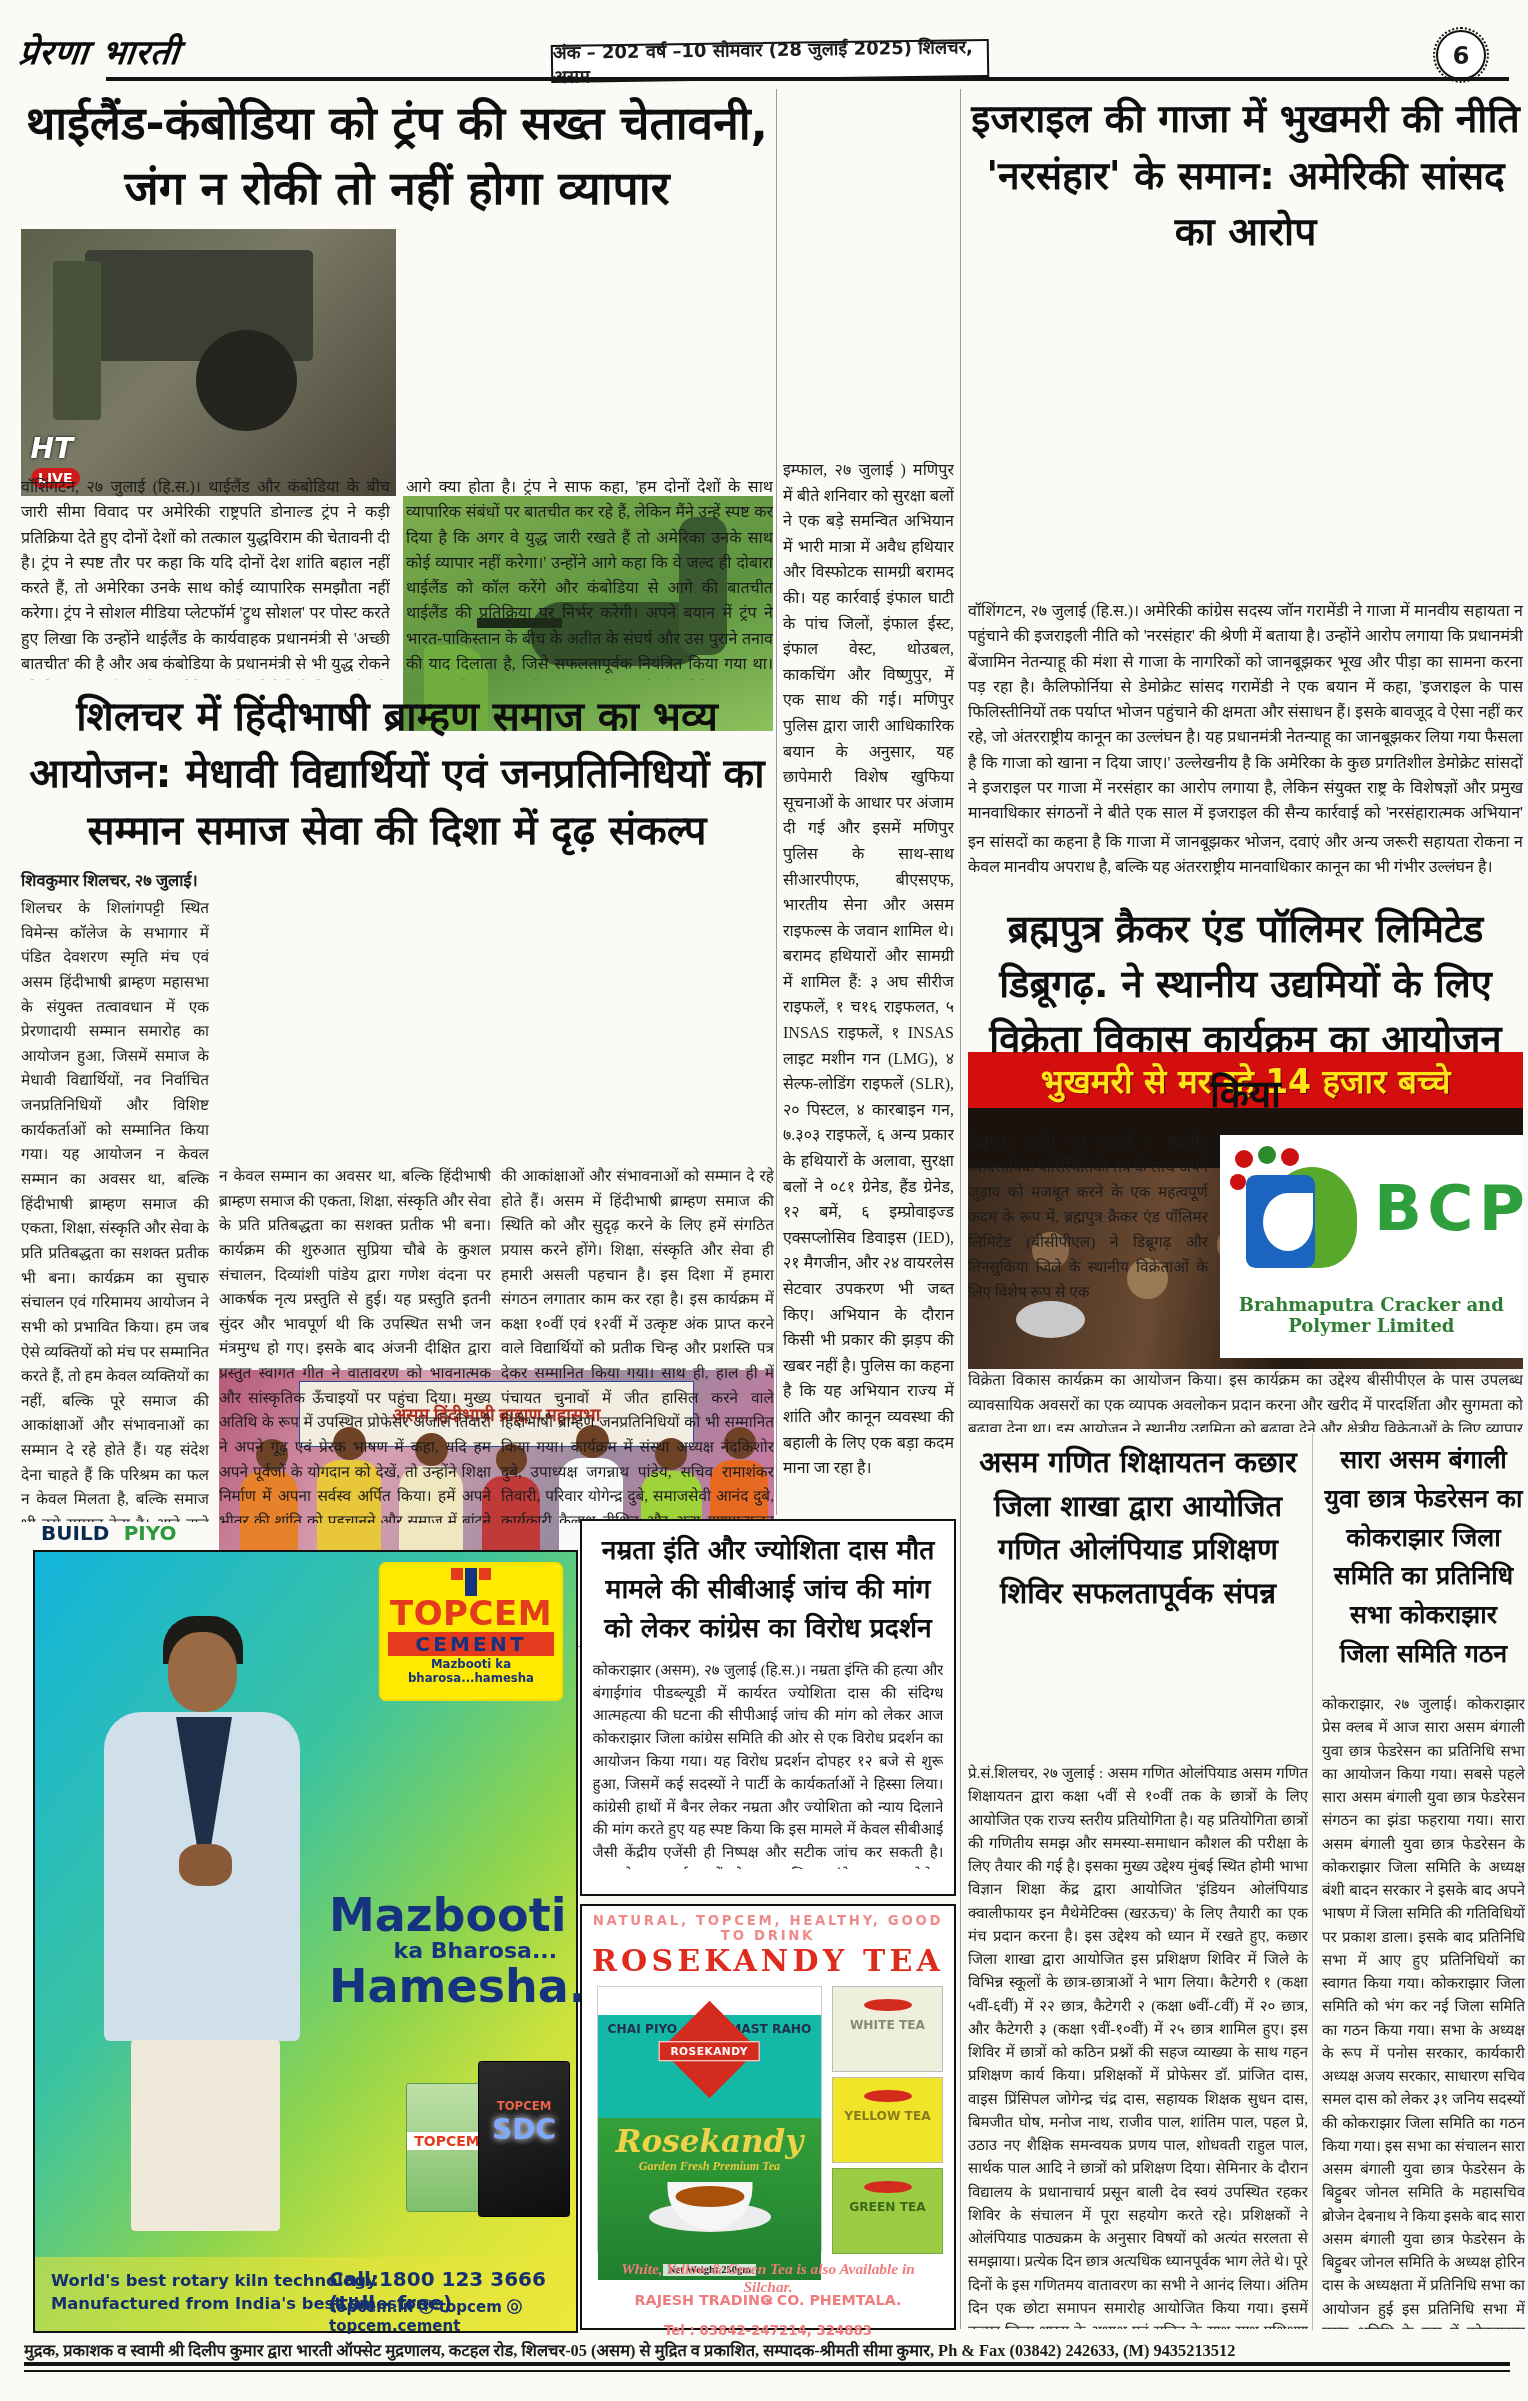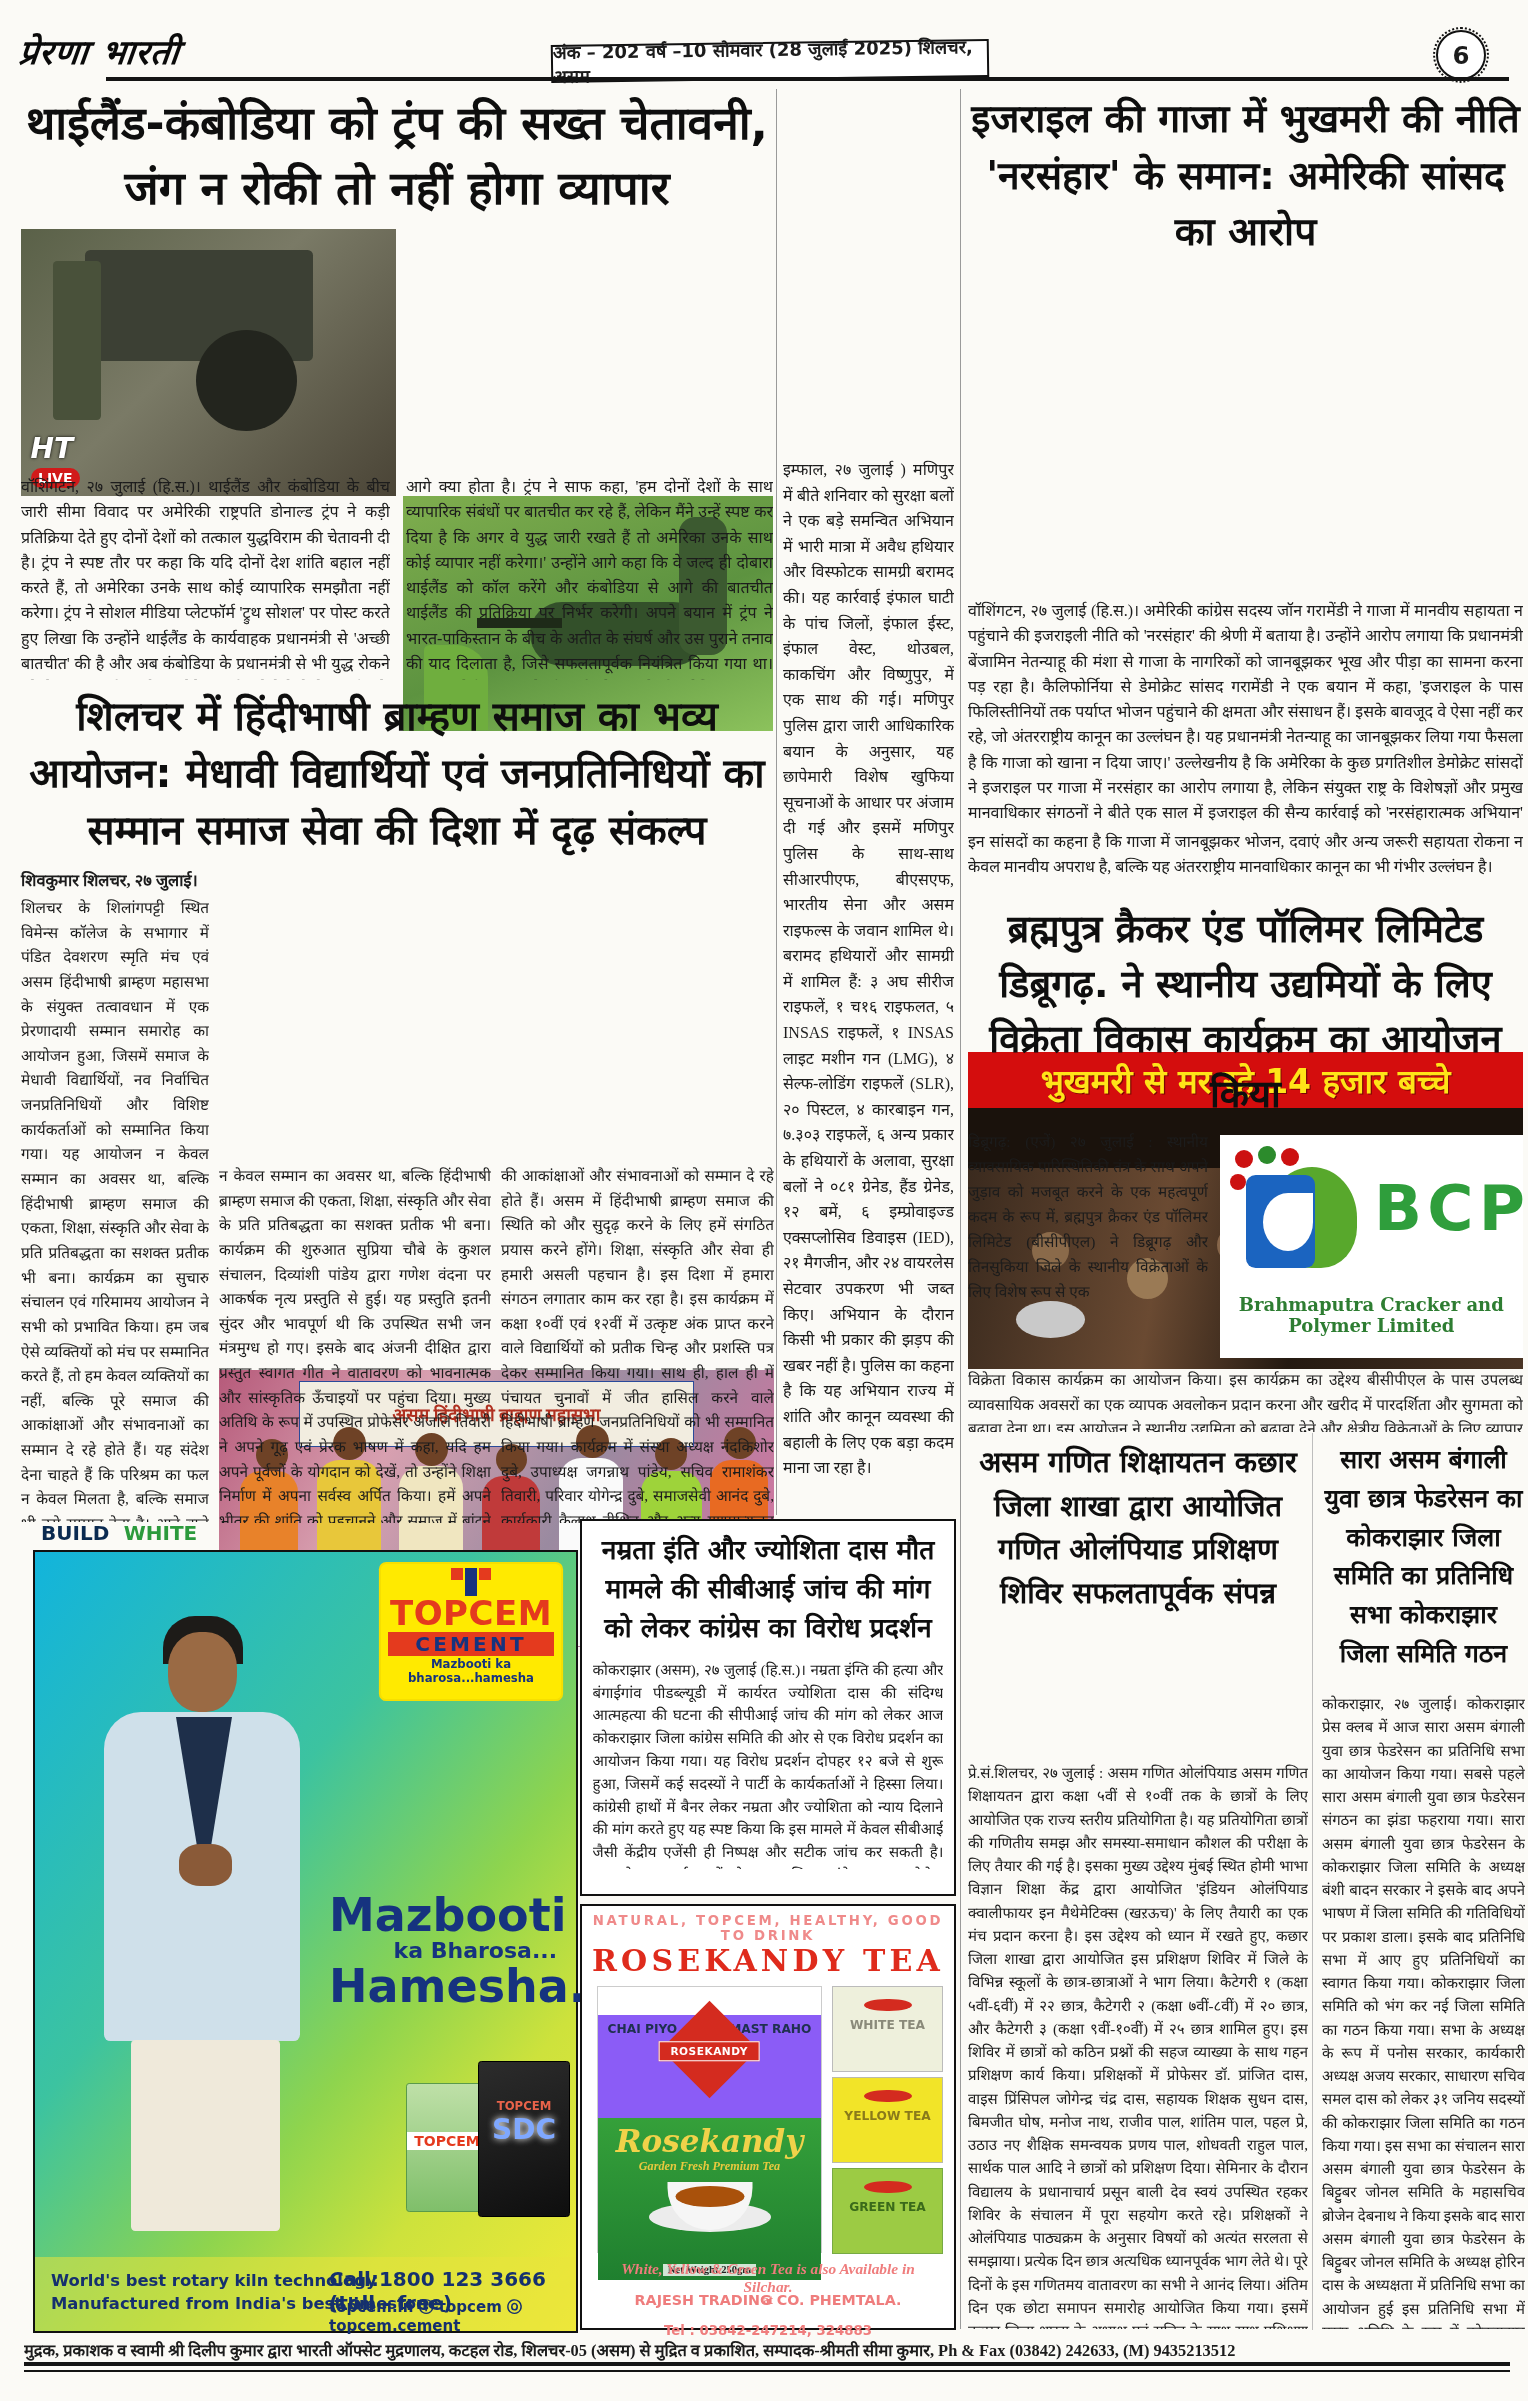--- a/index.html
+++ b/index.html
@@ -177,21 +177,21 @@
   <div class="abs hl" style="left:1322px;top:1441px;width:203px;font-size:25px;line-height:1.55;">सारा असम बंगाली युवा छात्र फेडरेसन का कोकराझार जिला समिति का प्रतिनिधि सभा कोकराझार जिला समिति गठन</div>
   <div class="abs body-txt" style="left:1322px;top:1693px;width:203px;height:636px;font-size:15px;line-height:1.55;">कोकराझार, २७ जुलाई। कोकराझार प्रेस क्लब में आज सारा असम बंगाली युवा छात्र फेडरेसन का प्रतिनिधि सभा का आयोजन किया गया। सबसे पहले सारा असम बंगाली युवा छात्र फेडरेसन संगठन का झंडा फहराया गया। सारा असम बंगाली युवा छात्र फेडरेसन के कोकराझार जिला समिति के अध्यक्ष बंशी बादन सरकार ने इसके बाद अपने भाषण में जिला समिति की गतिविधियों पर प्रकाश डाला। इसके बाद प्रतिनिधि सभा में आए हुए प्रतिनिधियों का स्वागत किया गया। कोकराझार जिला समिति को भंग कर नई जिला समिति का गठन किया गया। सभा के अध्यक्ष के रूप में पनोस सरकार, कार्यकारी अध्यक्ष अजय सरकार, साधारण सचिव समल दास को लेकर ३१ जनिय सदस्यों की कोकराझार जिला समिति का गठन किया गया। इस सभा का संचालन सारा असम बंगाली युवा छात्र फेडरेसन के बिट्टुबर जोनल समिति के महासचिव ब्रोजेन देबनाथ ने किया इसके बाद सारा असम बंगाली युवा छात्र फेडरेसन के बिट्टुबर जोनल समिति के अध्यक्ष होरिन दास के अध्यक्षता में प्रतिनिधि सभा का आयोजन हुई इस प्रतिनिधि सभा में मुख्य अतिथि के रूप में कोकराझार जिला समिति को मार्ग दर्शन के लिए सारा असम बंगाली युवा छात्र फेडरेसन के राजिक समिति के उपाध्यक्ष गोपाल घोष के साथ साथ अन्य अतिथि के साथ सैकड़ो की संख्या में कोकराझार जिला के १२ अंचलिक समिति के कार्यकर्ता उपस्थित थे। सभा समाप्ति के बाद सभी का धन्यवाद दिया गया।</div>
 
   <div class="abs framed" style="left:580px;top:1519px;width:376px;height:377px;box-sizing:border-box;padding:8.5px 10.6px;">
     <div class="hl" style="font-size:26.5px;line-height:1.48;">नम्रता इंति और ज्योशिता दास मौत मामले की सीबीआई जांच की मांग को लेकर कांग्रेस का विरोध प्रदर्शन</div>
     <div class="body-txt" style="margin-top:11.7px;font-size:15px;line-height:1.52;height:210px;">कोकराझार (असम), २७ जुलाई (हि.स.)। नम्रता इंग्ति की हत्या और बंगाईगांव पीडब्ल्यूडी में कार्यरत ज्योशिता दास की संदिग्ध आत्महत्या की घटना की सीपीआई जांच की मांग को लेकर आज कोकराझार जिला कांग्रेस समिति की ओर से एक विरोध प्रदर्शन का आयोजन किया गया। यह विरोध प्रदर्शन दोपहर १२ बजे से शुरू हुआ, जिसमें कई सदस्यों ने पार्टी के कार्यकर्ताओं ने हिस्सा लिया। कांग्रेसी हाथों में बैनर लेकर नम्रता और ज्योशिता को न्याय दिलाने की मांग करते हुए यह स्पष्ट किया कि इस मामले में केवल सीबीआई जैसी केंद्रीय एजेंसी ही निष्पक्ष और सटीक जांच कर सकती है। आज के इस कार्यक्रम में कोकराझार जिला कांग्रेस अध्यक्ष जोसेफ हसदा, उपाध्यक्ष अब्दुल बारेक अहमद, महासचिव जहारुल इस्लाम, सचिव नूर जमाल शेख समेत कई नेता और कार्यकर्ता उपस्थित थे।</div>
   </div>
 
   <div class="abs" style="left:41px;top:1521px;font-family:'DejaVu Sans',sans-serif;font-weight:800;font-size:20px;">
     <span style="color:#0a2a50;">BUILD</span>
-    <span style="color:#2c9a3c;margin-left:7.4px;">WHITE</span>
+    <span style="color:#2c9a3c;margin-left:7.4px;">PIYO</span>
   </div>
 
   <div class="abs framed topcem-bg" style="left:33px;top:1550px;width:541px;height:779px;border-width:2.7px;">
     <div class="abs" style="position:absolute;right:15px;top:11.7px;width:180px;height:135px;">
       <div class="tc-logo" style="width:100%;height:100%;padding-top:4.2px;box-sizing:border-box;">
         <div style="display:flex;justify-content:center;gap:2.1px;">
           <div style="width:11.7px;height:11.7px;background:#e43a1e;"></div>
           <div style="width:11.7px;height:11.7px;background:#16337f;"></div>
           <div style="width:11.7px;height:11.7px;background:#e43a1e;"></div>
         </div>
@@ -233,21 +233,21 @@
       <div class="tc-foot" style="position:absolute;left:294px;top:9.6px;font-size:20px;">Call:1800 123 3666  (toll - free)</div>
       <div class="tc-foot" style="position:absolute;left:294px;top:41px;font-size:15px;">topcem.in   ⓕ topcem   ⓞ topcem.cement</div>
     </div>
   </div>
 
   <div class="abs framed" style="left:580px;top:1904px;width:376px;height:426px;box-sizing:border-box;padding:7.4px 8.5px;">
     <div class="rk-top">NATURAL, TOPCEM, HEALTHY, GOOD TO DRINK</div>
     <div class="rk-title">ROSEKANDY TEA</div>
 
     <div class="abs" style="left:15px;top:80px;width:223px;height:265px;border:0.5px solid #ccc;">
-      <div style="height:103px;background:#8b5cf6;position:relative;">
+      <div style="height:103px;background:#14b8a6;position:relative;">
         <span style="position:absolute;left:9.6px;top:7.4px;font-family:'DejaVu Sans',sans-serif;font-weight:800;font-size:12.2px;color:#203050;">CHAI PIYO</span>
         <span style="position:absolute;right:9.6px;top:7.4px;font-family:'DejaVu Sans',sans-serif;font-weight:800;font-size:12.2px;color:#203050;">MAST RAHO</span>
         <div class="diamond" style="margin-top:28px;">
           <div class="band">ROSEKANDY</div>
         </div>
       </div>
       <div style="height:162px;background:linear-gradient(180deg,#35a03a,#1f7f2f);position:relative;text-align:center;">
         <div style="padding-top:5.3px;font-family:'DejaVu Serif',serif;font-style:italic;font-weight:800;font-size:31px;color:#f0d24a;">Rosekandy</div>
         <div style="font-style:italic;font-weight:700;font-size:12.2px;color:#e8c93e;">Garden Fresh Premium Tea</div>
         <div class="cup" style="top:84px;width:122px;height:30px;background:#ececec;border-radius:50%;"></div>

